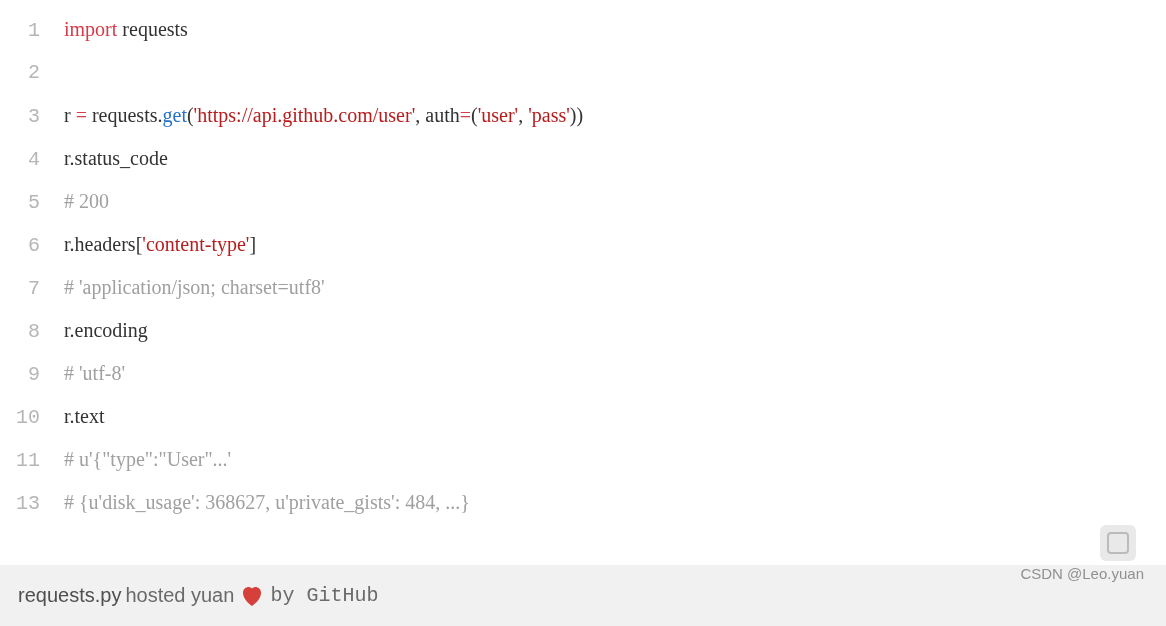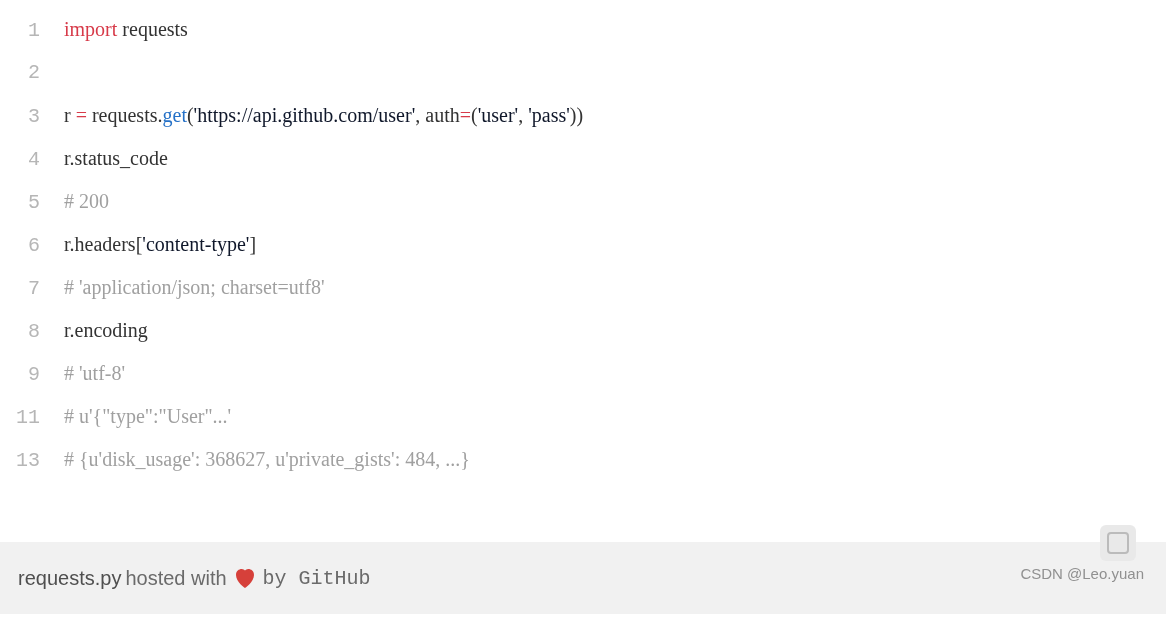--- a/index.html
+++ b/index.html
@@ -31,26 +31,26 @@
     font-family: "Courier New", Consolas, monospace;
     user-select: none;
   }
   .code {
     flex: 1;
     color: #333;
     font-family: Liberation Serif, serif;
   }
   .kw { color: #d73a49; }       
   .fn { color: #2571c7; }       
-  .str { color: #0f172a; }
+  .str { color: #b91c1c; }
   .cmt { color: #a0a0a0; text-align: center; }      
   .footer {
     position: absolute;
-    left: 0; right: 0; bottom: 12px;
-    height: 72px;
+    left: 0; right: 0; bottom: 0;
+    height: 61px;
     background: #f1f1f1;
     display: flex;
     align-items: center;
     padding-left: 18px;
     font-family: -apple-system, "Segoe UI", Arial, sans-serif;
     font-size: 20px;
     color: #5a5a5a;
   }
   .footer .fname { color: #4f4f4f; }
   .footer .hosted { margin-left: 4px; color: #6a6a6a; }
@@ -101,27 +101,28 @@
 <div class="code-area" id="code-block">
     <div class="line"><span class="ln">1</span><span class="code"><span class="kw">import</span><span> requests</span></span></div>
     <div class="line"><span class="ln">2</span><span class="code"><span></span></span></div>
     <div class="line"><span class="ln">3</span><span class="code"><span>r </span><span class="kw">=</span><span> requests.</span><span class="fn">get</span><span>(</span><span class="str">'https://api.github.com/user'</span><span>, auth</span><span class="kw">=</span><span>(</span><span class="str">'user'</span><span>, </span><span class="str">'pass'</span><span>))</span></span></div>
     <div class="line"><span class="ln">4</span><span class="code"><span>r.status_code</span></span></div>
     <div class="line"><span class="ln">5</span><span class="code"><span class="cmt"># 200</span></span></div>
     <div class="line"><span class="ln">6</span><span class="code"><span>r.headers[</span><span class="str">'content-type'</span><span>]</span></span></div>
     <div class="line"><span class="ln">7</span><span class="code"><span class="cmt"># 'application/json; charset=utf8'</span></span></div>
     <div class="line"><span class="ln">8</span><span class="code"><span>r.encoding</span></span></div>
     <div class="line"><span class="ln">9</span><span class="code"><span class="cmt"># 'utf-8'</span></span></div>
+    <div class="line"><span class="ln">10</span><span class="code"><span>r.text</span></span></div>
     <div class="line"><span class="ln">11</span><span class="code"><span class="cmt"># u'{"type":"User"...'</span></span></div>
     <div class="line"><span class="ln">13</span><span class="code"><span class="cmt"># {u'disk_usage': 368627, u'private_gists': 484, ...}</span></span></div>
   </div>
 
 <div class="footer">
   <span class="fname">requests.py</span>
-  <span class="hosted"> hosted with </span>
+  <span class="hosted"> hosted yuan </span>
   <span class="heart">
     <svg width="24" height="22" viewBox="0 0 24 22">
       <path d="M12 21s-9-6.2-9-13.1C3 4.1 6 2 8.6 2c2 0 3.4 1.5 3.4 1.5S13.4 2 15.4 2C18 2 21 4.1 21 7.9 21 14.8 12 21 12 21z" fill="#d6403a"></path>
     </svg>
   </span>
   <span class="by"> by GitHub</span>
 </div>
 
 <div class="wm-box">
   <div>

